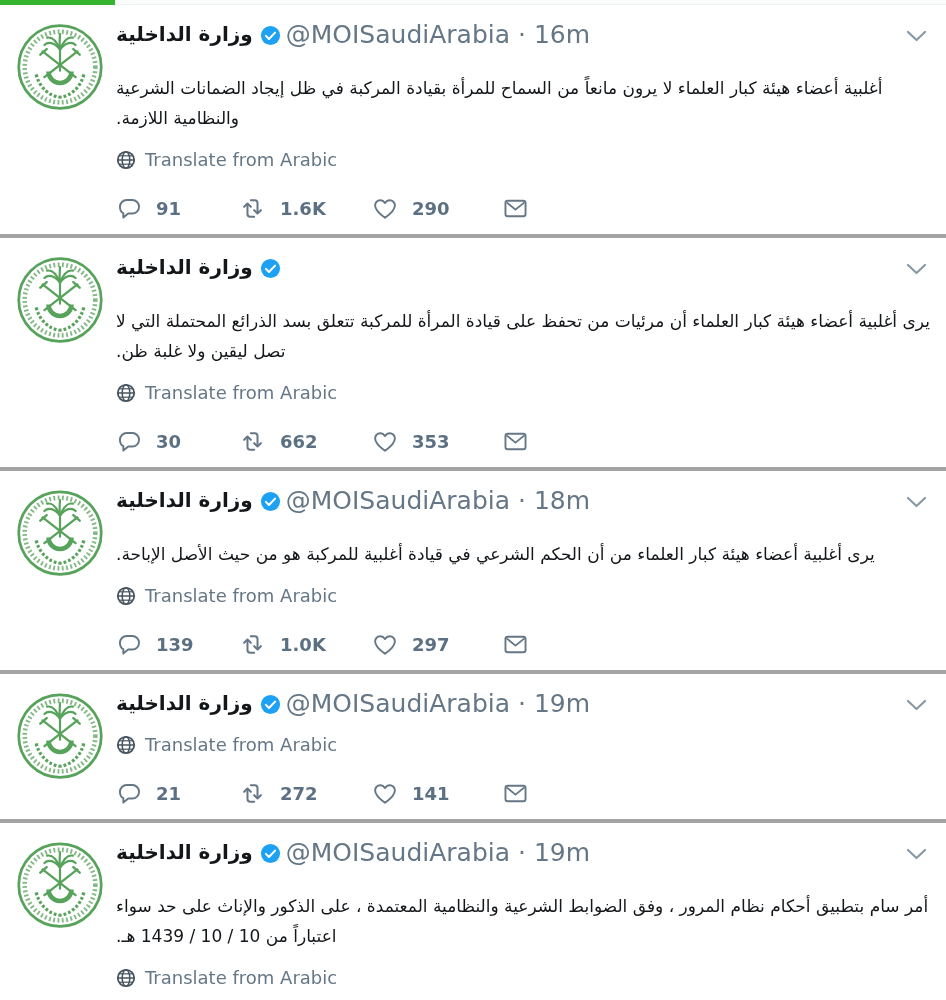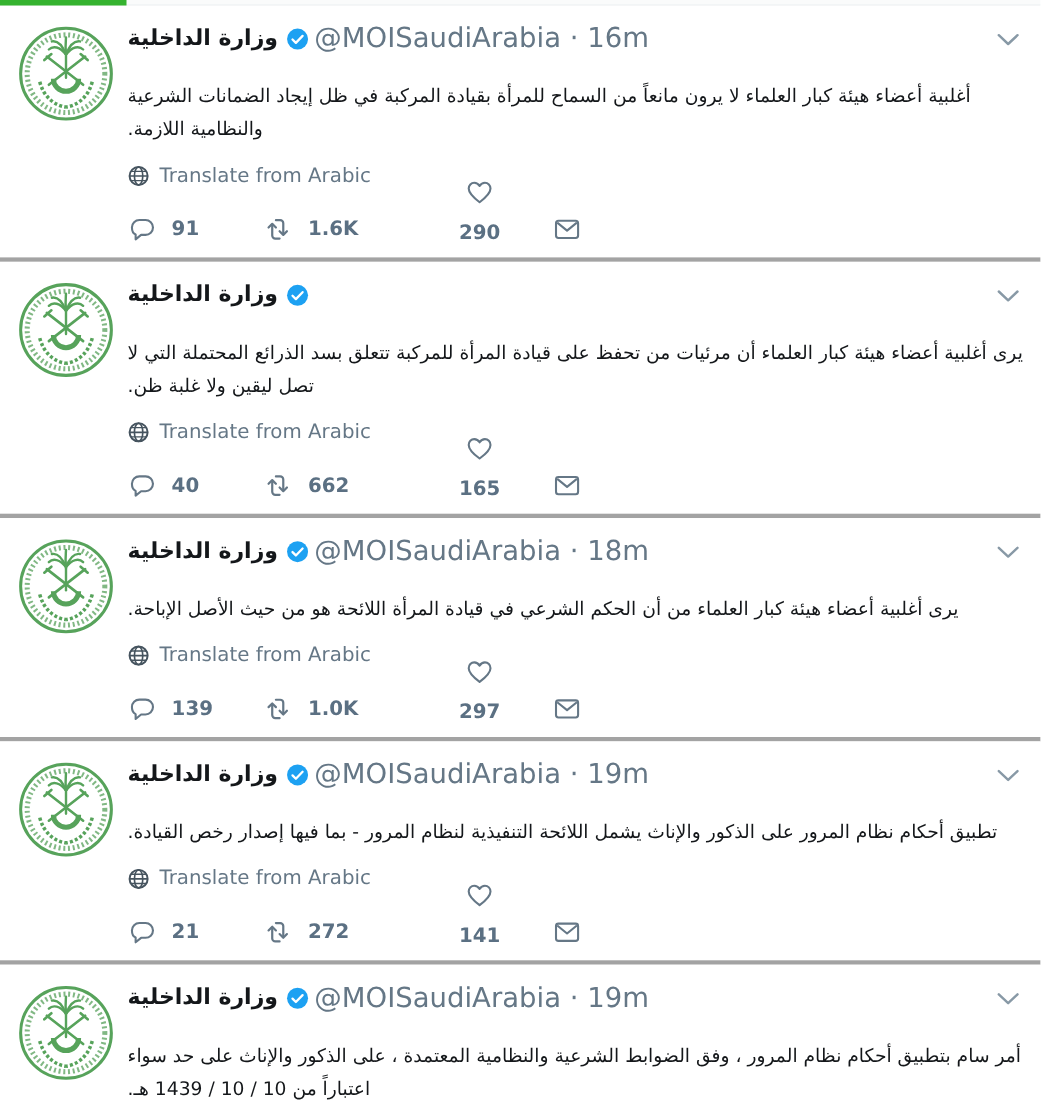--- a/index.html
+++ b/index.html
@@ -21,21 +21,21 @@
 
   .text { margin-top:24px; direction:rtl; text-align:left; font-size:17px; line-height:30px; color:#14171a; }
 
   .translate { margin-top:16px; display:flex; align-items:center; gap:9px;
     color:#657786; font-size:18px; cursor:pointer; width:max-content;text-align:center; }
 
   .actions { margin-top:22px; display:flex; align-items:flex-end; height:30px; }
   .act { display:flex; align-items:center; gap:13px; cursor:pointer; }
   .act.reply { width:122px; }
   .act.retweet { width:133px; }
-  .act.like { width:130px;flex-direction:column; }
+  .act.like { width:130px; }
   .count { font-weight:bold; font-size:18px; color:#5b7083; }
 
   svg { display:block; }
 </style>
 </head>
 <body>
 
 <div class="topbar">
   <div class="progress"></div>
 </div>
@@ -200,42 +200,42 @@
         <span>Translate from Arabic</span>
       </div>
 
       <div class="actions">
         <div class="act reply">
           <span>
             <svg width="27" height="27" viewBox="0 0 24 24">
               <path d="M20.5 10.5c0 3.3-2.7 6-6 6h-3.6l-4.4 3.6v-3.9c-2-0.9-3-2.8-3-5.7 0-3.3 2.7-6 6-6h5c3.3 0 6 2.7 6 6z" fill="none" stroke="#657786" stroke-width="1.7" stroke-linejoin="round"></path>
             </svg>
           </span>
-          <span class="count">40</span>
+          <span class="count">30</span>
         </div>
         <div class="act retweet">
           <span>
             <svg width="29" height="27" viewBox="0 0 26 24">
               <g fill="none" stroke="#657786" stroke-width="1.8" stroke-linecap="round" stroke-linejoin="round">
                 <path d="M8.5 8.5 V17 a2.5 2.5 0 0 0 2.5 2.5 h3.5"></path>
                 <path d="M5.5 10.5 L8.5 7.5 L11.5 10.5"></path>
                 <path d="M17.5 15.5 V7 a2.5 2.5 0 0 0 -2.5 -2.5 h-3.5"></path>
                 <path d="M14.5 13.5 L17.5 16.5 L20.5 13.5"></path>
               </g>
             </svg>
           </span>
           <span class="count">662</span>
         </div>
         <div class="act like">
           <span>
             <svg width="28" height="27" viewBox="0 0 24 24">
               <path d="M12 20.3 C6.6 16.3 3.2 13 3.2 9.3 c0-2.6 2-4.7 4.5-4.7 1.8 0 3.3 1 4.3 2.6 1-1.6 2.5-2.6 4.3-2.6 2.5 0 4.5 2.1 4.5 4.7 0 3.7-3.4 7-8.8 11z" fill="none" stroke="#657786" stroke-width="1.7" stroke-linejoin="round"></path>
             </svg>
           </span>
-          <span class="count">165</span>
+          <span class="count">353</span>
         </div>
         <div class="act dm">
           <span>
             <svg width="29" height="27" viewBox="0 0 26 24">
               <rect x="4" y="5" width="18" height="14" rx="2" fill="none" stroke="#657786" stroke-width="1.7"></rect>
               <polyline points="5,6.5 13,13 21,6.5" fill="none" stroke="#657786" stroke-width="1.7" stroke-linejoin="round"></polyline>
             </svg>
           </span>
         </div>
       </div>
@@ -281,21 +281,21 @@
           <span>·</span>
           <span>18m</span>
         </span>
         <span class="chev">
           <svg width="23" height="15" viewBox="0 0 23 15">
             <polyline points="3,3 11.5,11 20,3" fill="none" stroke="#8899a6" stroke-width="2.2" stroke-linecap="round" stroke-linejoin="round"></polyline>
           </svg>
         </span>
       </div>
 
-      <p class="text" dir="rtl">يرى أغلبية أعضاء هيئة كبار العلماء من أن الحكم الشرعي في قيادة المرأة اللائحة هو من حيث الأصل الإباحة.</p>
+      <p class="text" dir="rtl">يرى أغلبية أعضاء هيئة كبار العلماء من أن الحكم الشرعي في قيادة أغلبية للمركبة هو من حيث الأصل الإباحة.</p>
 
       <div class="translate">
         <span>
           <svg width="20" height="20" viewBox="0 0 20 20">
             <circle cx="10" cy="10" r="8.2" fill="none" stroke="#46545f" stroke-width="1.8"></circle>
             <ellipse cx="10" cy="10" rx="3.8" ry="8.2" fill="none" stroke="#46545f" stroke-width="1.5"></ellipse>
             <line x1="1.8" y1="10" x2="18.2" y2="10" stroke="#46545f" stroke-width="1.5"></line>
             <line x1="3" y1="5.8" x2="17" y2="5.8" stroke="#46545f" stroke-width="1.2"></line>
             <line x1="3" y1="14.2" x2="17" y2="14.2" stroke="#46545f" stroke-width="1.2"></line>
           </svg>
@@ -384,21 +384,20 @@
           <span>·</span>
           <span>19m</span>
         </span>
         <span class="chev">
           <svg width="23" height="15" viewBox="0 0 23 15">
             <polyline points="3,3 11.5,11 20,3" fill="none" stroke="#8899a6" stroke-width="2.2" stroke-linecap="round" stroke-linejoin="round"></polyline>
           </svg>
         </span>
       </div>
 
-      <p class="text" dir="rtl">تطبيق أحكام نظام المرور  على الذكور والإناث يشمل اللائحة التنفيذية لنظام المرور - بما فيها إصدار رخص القيادة.</p>
 
       <div class="translate">
         <span>
           <svg width="20" height="20" viewBox="0 0 20 20">
             <circle cx="10" cy="10" r="8.2" fill="none" stroke="#46545f" stroke-width="1.8"></circle>
             <ellipse cx="10" cy="10" rx="3.8" ry="8.2" fill="none" stroke="#46545f" stroke-width="1.5"></ellipse>
             <line x1="1.8" y1="10" x2="18.2" y2="10" stroke="#46545f" stroke-width="1.5"></line>
             <line x1="3" y1="5.8" x2="17" y2="5.8" stroke="#46545f" stroke-width="1.2"></line>
             <line x1="3" y1="14.2" x2="17" y2="14.2" stroke="#46545f" stroke-width="1.2"></line>
           </svg>

